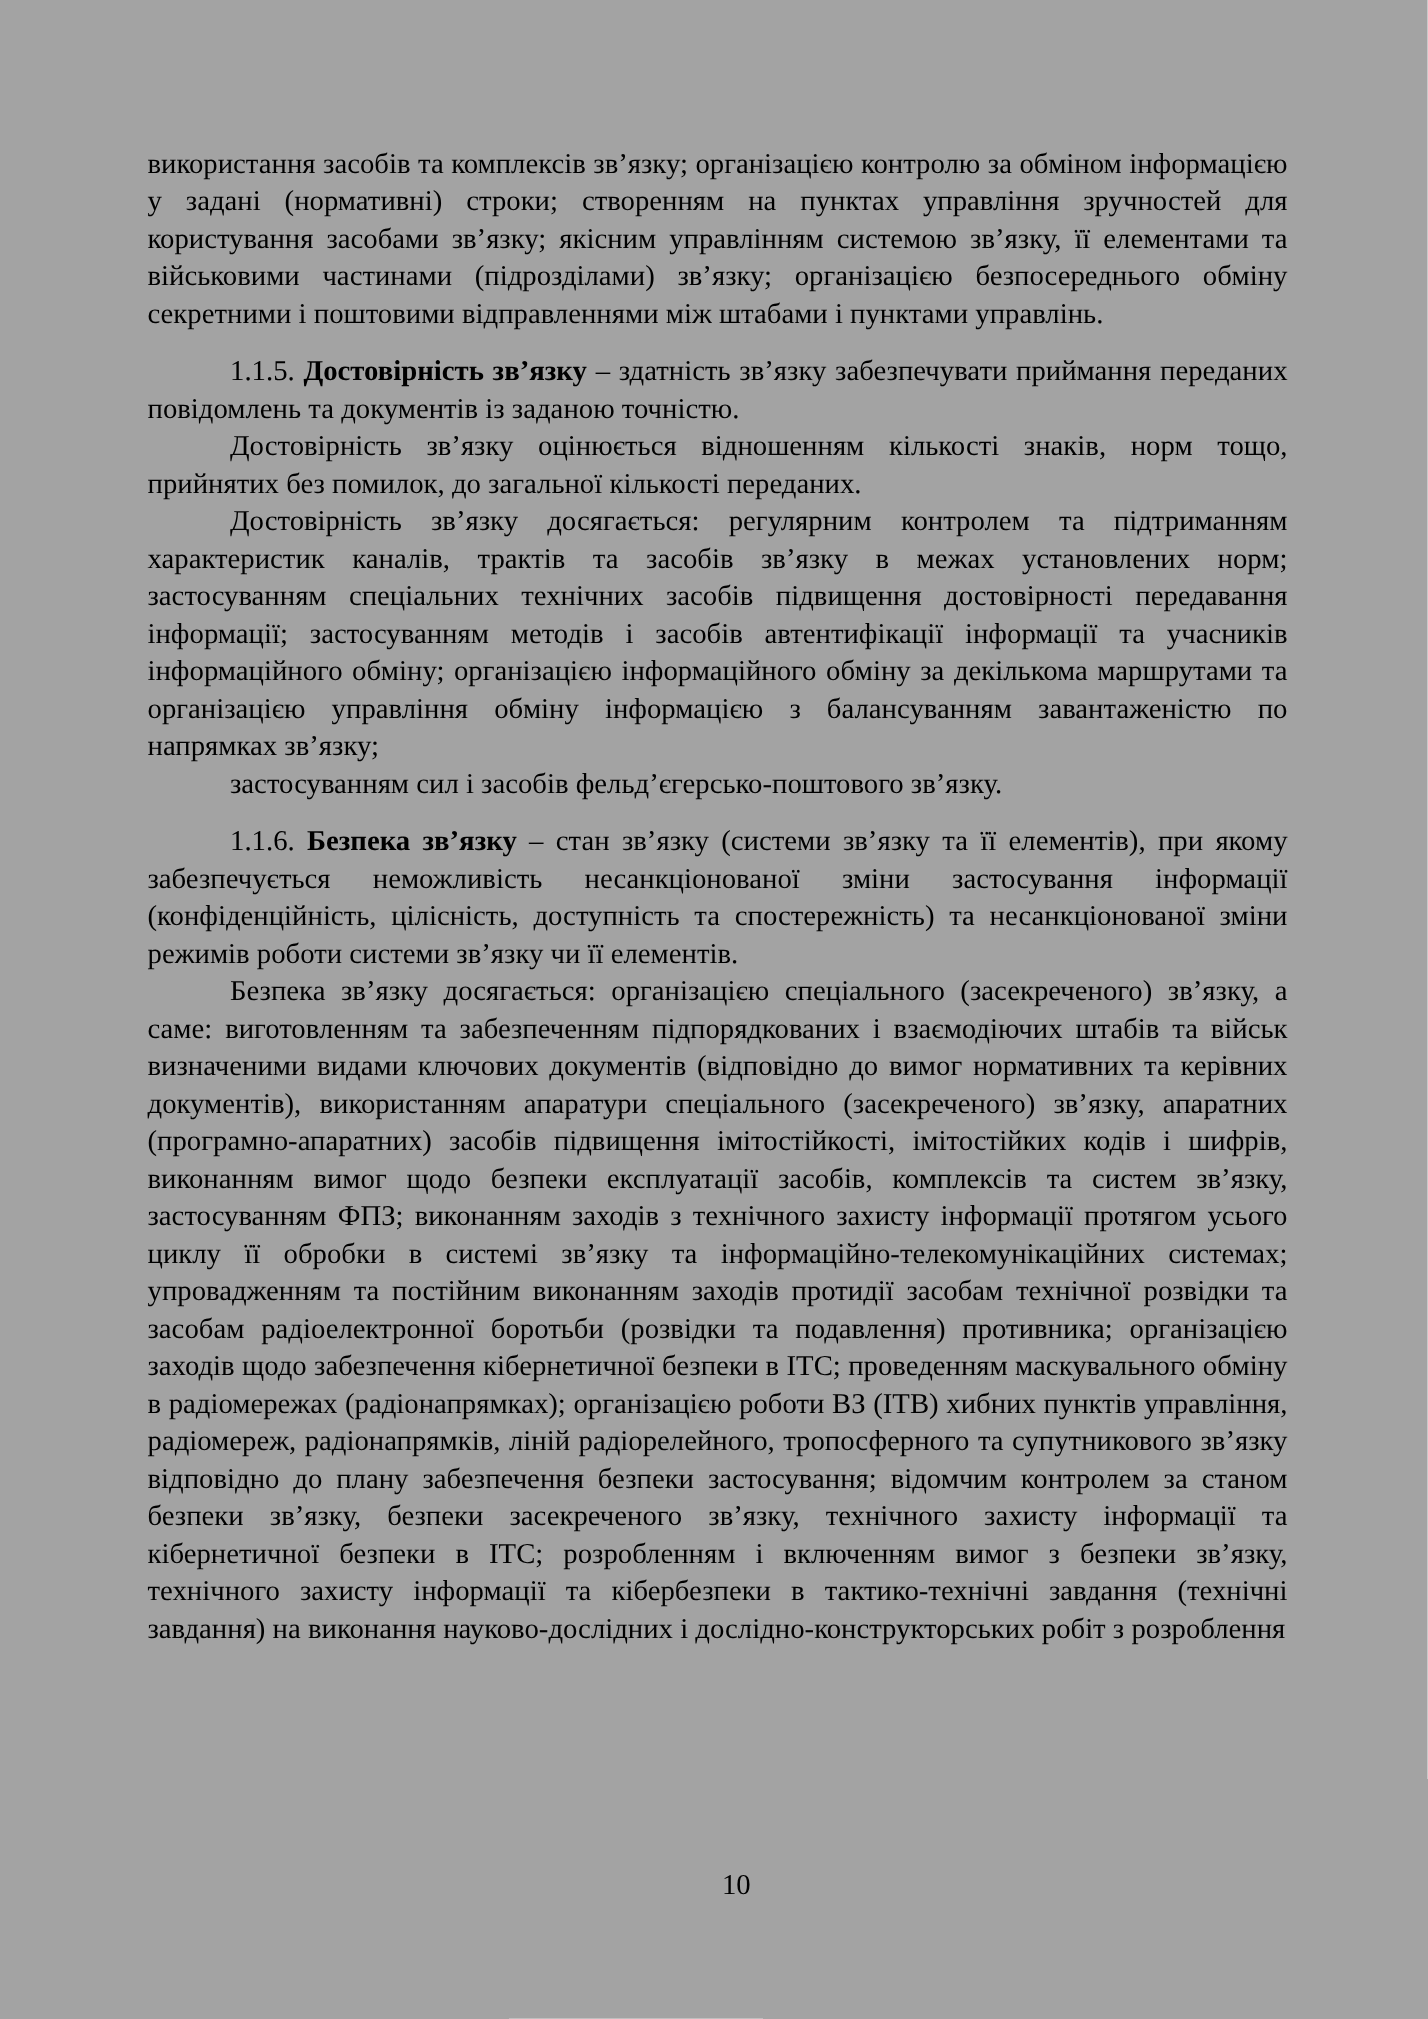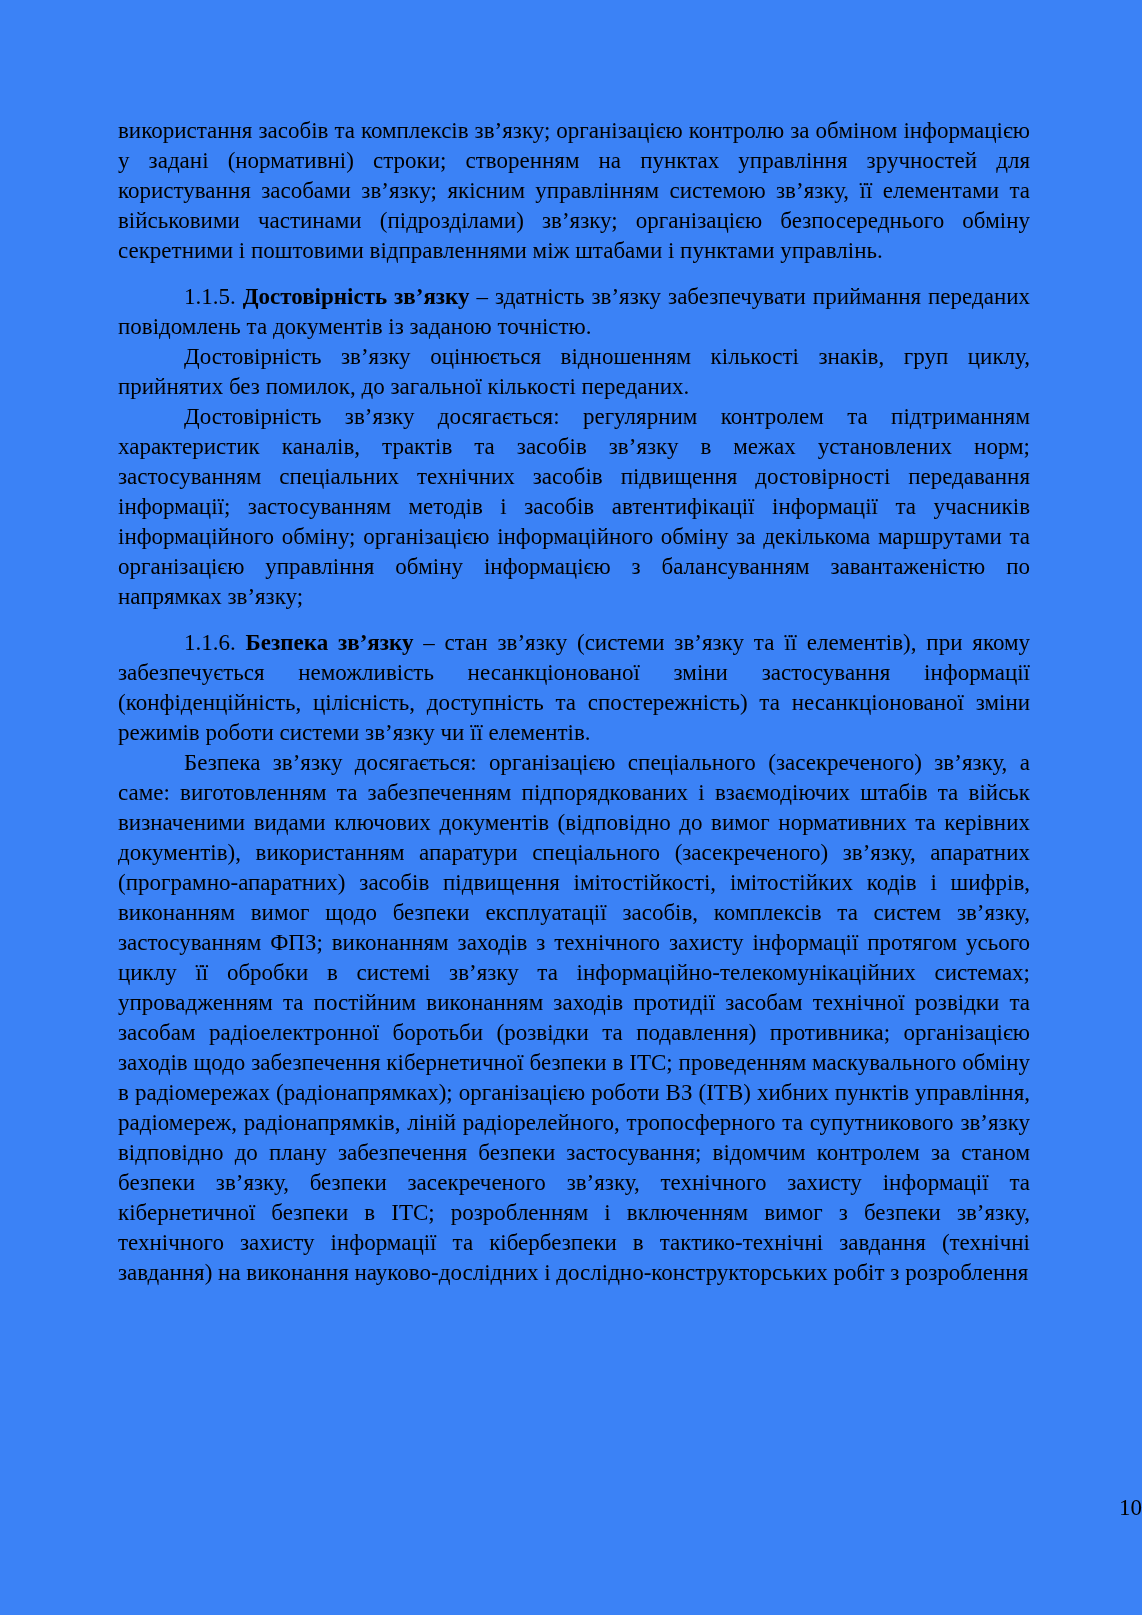--- a/index.html
+++ b/index.html
@@ -5,21 +5,21 @@
   html, body {
     margin: 0;
     padding: 0;
     background: #e8e8e8;
   }
   .page {
     position: relative;
     width: 1142px;
     height: 1615px;
     margin: 0 auto;
-    background: #3b82f6;
+    background: #a3a3a3;
     box-sizing: border-box;
     padding: 116px 112px 0 118px;
     font-family: "Liberation Serif", "DejaVu Serif", serif;
     font-size: 23px;
     line-height: 30px;
     color: #000000;
     overflow: hidden;
   }
   .doc-body {
     width: 100%;
@@ -36,32 +36,33 @@
     margin-top: 16px;
   }
   .bold {
     font-weight: bold;
   }
   .page-number {
     position: absolute;
     left: 0;
     right: 0;
     bottom: 92px;
-    text-align: right;
+    text-align: center;
     font-size: 23px;
     line-height: 30px;
     padding-left: 36px;
   }
 </style>
 </head>
 <body>
 
 <div class="page">
   <main class="doc-body">
       <p class="para"><span>використання засобів та комплексів зв’язку; організацією контролю за обміном інформацією у задані (нормативні) строки; створенням на пунктах управління зручностей для користування засобами зв’язку; якісним управлінням системою зв’язку, її елементами та військовими частинами (підрозділами) зв’язку; організацією безпосереднього обміну секретними і поштовими відправленнями між штабами і пунктами управлінь.</span></p>
       <p class="para indent gap"><span>1.1.5. </span><span class="bold">Достовірність зв’язку</span><span> – здатність зв’язку забезпечувати приймання переданих повідомлень та документів із заданою точністю.</span></p>
-      <p class="para indent"><span>Достовірність зв’язку оцінюється відношенням кількості знаків, груп циклу, прийнятих без помилок, до загальної кількості переданих.</span></p>
+      <p class="para indent"><span>Достовірність зв’язку оцінюється відношенням кількості знаків, норм тощо, прийнятих без помилок, до загальної кількості переданих.</span></p>
       <p class="para indent"><span>Достовірність зв’язку досягається: регулярним контролем та підтриманням характеристик каналів, трактів та засобів зв’язку в межах установлених норм; застосуванням спеціальних технічних засобів підвищення достовірності передавання інформації; застосуванням методів і засобів автентифікації інформації та учасників інформаційного обміну; організацією інформаційного обміну за декількома маршрутами та організацією управління обміну інформацією з балансуванням завантаженістю по напрямках зв’язку;</span></p>
+      <p class="para indent"><span>застосуванням сил і засобів фельд’єгерсько-поштового зв’язку.</span></p>
       <p class="para indent gap"><span>1.1.6. </span><span class="bold">Безпека зв’язку</span><span> – стан зв’язку (системи зв’язку та її елементів), при якому забезпечується неможливість несанкціонованої зміни застосування інформації (конфіденційність, цілісність, доступність та спостережність) та несанкціонованої зміни режимів роботи системи зв’язку чи її елементів.</span></p>
       <p class="para indent"><span>Безпека зв’язку досягається: організацією спеціального (засекреченого) зв’язку, а саме: виготовленням та забезпеченням підпорядкованих і взаємодіючих штабів та військ визначеними видами ключових документів (відповідно до вимог нормативних та керівних документів), використанням апаратури спеціального (засекреченого) зв’язку, апаратних (програмно-апаратних) засобів підвищення імітостійкості, імітостійких кодів і шифрів, виконанням вимог щодо безпеки експлуатації засобів, комплексів та систем зв’язку, застосуванням ФПЗ; виконанням заходів з технічного захисту інформації протягом усього циклу її обробки в системі зв’язку та інформаційно-телекомунікаційних системах; упровадженням та постійним виконанням заходів протидії засобам технічної розвідки та засобам радіоелектронної боротьби (розвідки та подавлення) противника; організацією заходів щодо забезпечення кібернетичної безпеки в ІТС; проведенням маскувального обміну в радіомережах (радіонапрямках); організацією роботи ВЗ (ІТВ) хибних пунктів управління, радіомереж, радіонапрямків, ліній радіорелейного, тропосферного та супутникового зв’язку відповідно до плану забезпечення безпеки застосування; відомчим контролем за станом безпеки зв’язку, безпеки засекреченого зв’язку, технічного захисту інформації та кібернетичної безпеки в ІТС; розробленням і включенням вимог з безпеки зв’язку, технічного захисту інформації та кібербезпеки в тактико-технічні завдання (технічні завдання) на виконання науково-дослідних і дослідно-конструкторських робіт з розроблення</span></p>
     </main>
   <div class="page-number">10</div>
 </div>
 
 </body></html>

